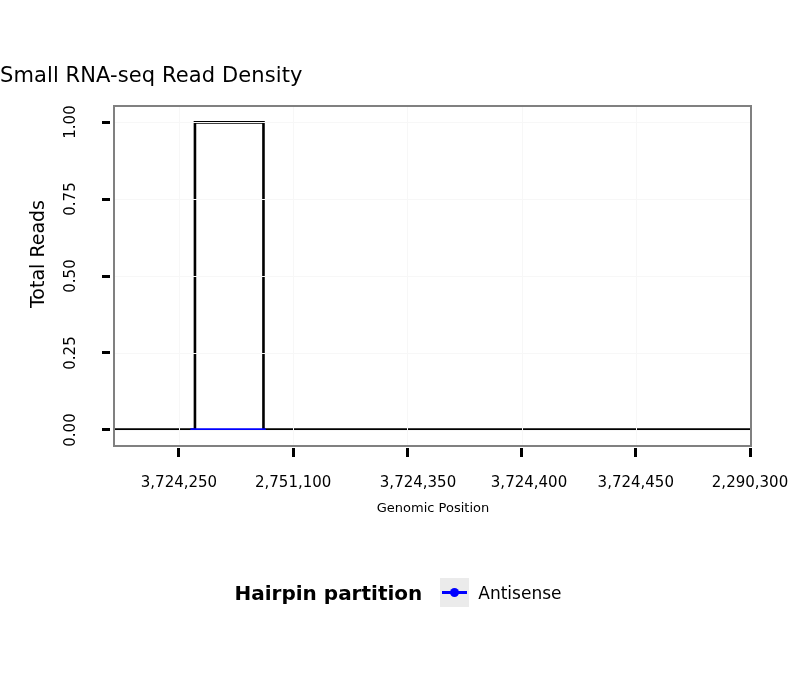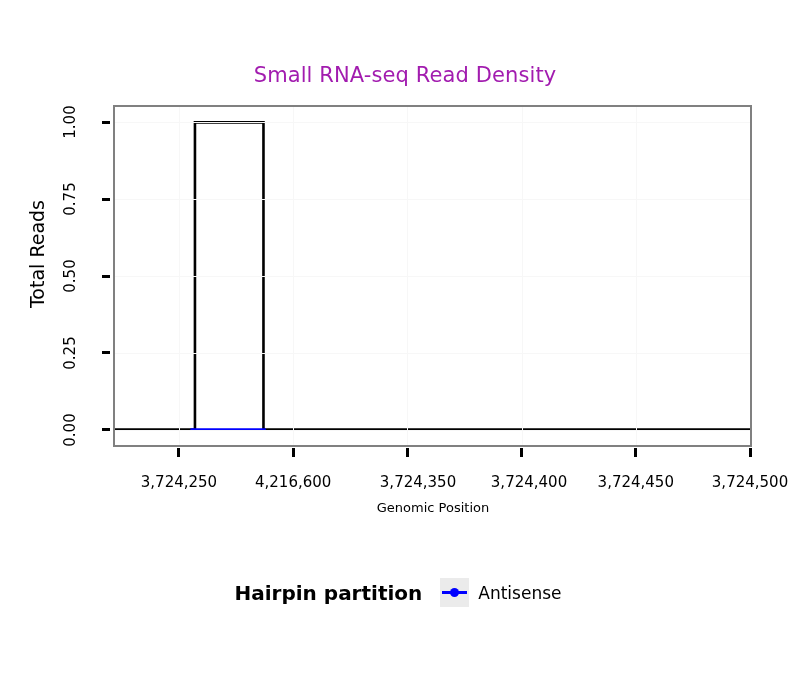--- a/index.html
+++ b/index.html
@@ -22,24 +22,23 @@
     width: 810px;
     height: 690px;
   }
 
   
   .chart-title {
     position: absolute;
     left: 0;
     top: 62px;
     width: 810px;
-    text-align: center;
     font-size: 21px;
     line-height: 26px;
-    color: #a21caf;
+    color: #000000;
     letter-spacing: 0.1px;
   }
 
   
   .ylabel {
     position: absolute;
     left: -63px;
     top: 243px;
     width: 200px;
     text-align: center;
@@ -196,29 +195,29 @@
       <div class="tick-y" style="top: 197.682px;"></div>
       <div class="tick-label-y" style="left: 40px; top: 190.182px;">0.75</div>
       <div class="tick-y" style="top: 120.864px;"></div>
       <div class="tick-label-y" style="left: 40px; top: 113.364px;">1.00</div>
     </div>
 
   <div id="x-ticks">
       <div class="tick-x" style="left: 177.457px;"></div>
       <div class="tick-label-x" style="left: 118.957px;">3,724,250</div>
       <div class="tick-x" style="left: 291.665px;"></div>
-      <div class="tick-label-x" style="left: 233.165px;">4,216,600</div>
+      <div class="tick-label-x" style="left: 233.165px;">2,751,100</div>
       <div class="tick-x" style="left: 405.874px;"></div>
       <div class="tick-label-x" style="left: 358px;">3,724,350</div>
       <div class="tick-x" style="left: 520.083px;"></div>
       <div class="tick-label-x" style="left: 469px;">3,724,400</div>
       <div class="tick-x" style="left: 634.291px;"></div>
       <div class="tick-label-x" style="left: 575.791px;">3,724,450</div>
       <div class="tick-x" style="left: 748.5px;"></div>
-      <div class="tick-label-x" style="left: 690px;">3,724,500</div>
+      <div class="tick-label-x" style="left: 690px;">2,290,300</div>
     </div>
 
   <div class="panel">
     <div class="panel-inner" id="panel-inner">
       <svg id="plot-svg" width="635" height="338" style="position:absolute;left:0;top:0;display:block;">
           <polyline points="0.00,322.64 79.95,322.64 79.95,15.36 148.47,15.36 148.47,322.64 635.00,322.64" fill="none" stroke="#000000" stroke-width="2.6" stroke-linecap="butt" stroke-linejoin="miter"></polyline>
           <polyline points="75.38,322.64 150.76,322.64" fill="none" stroke="#0000FF" stroke-width="2.6" stroke-linecap="butt" stroke-linejoin="miter"></polyline>
         </svg>
     <div class="grid-line-h" style="top: 323px;"></div>
         <div class="grid-line-h" style="top: 246px;"></div>

